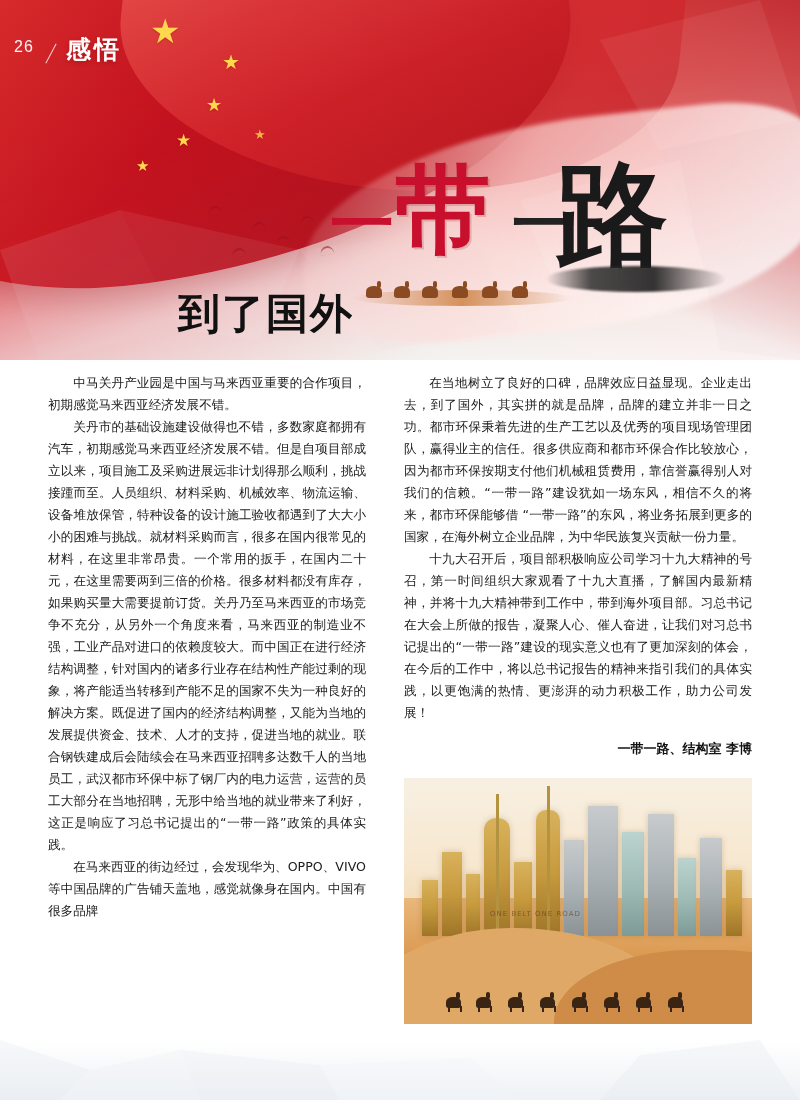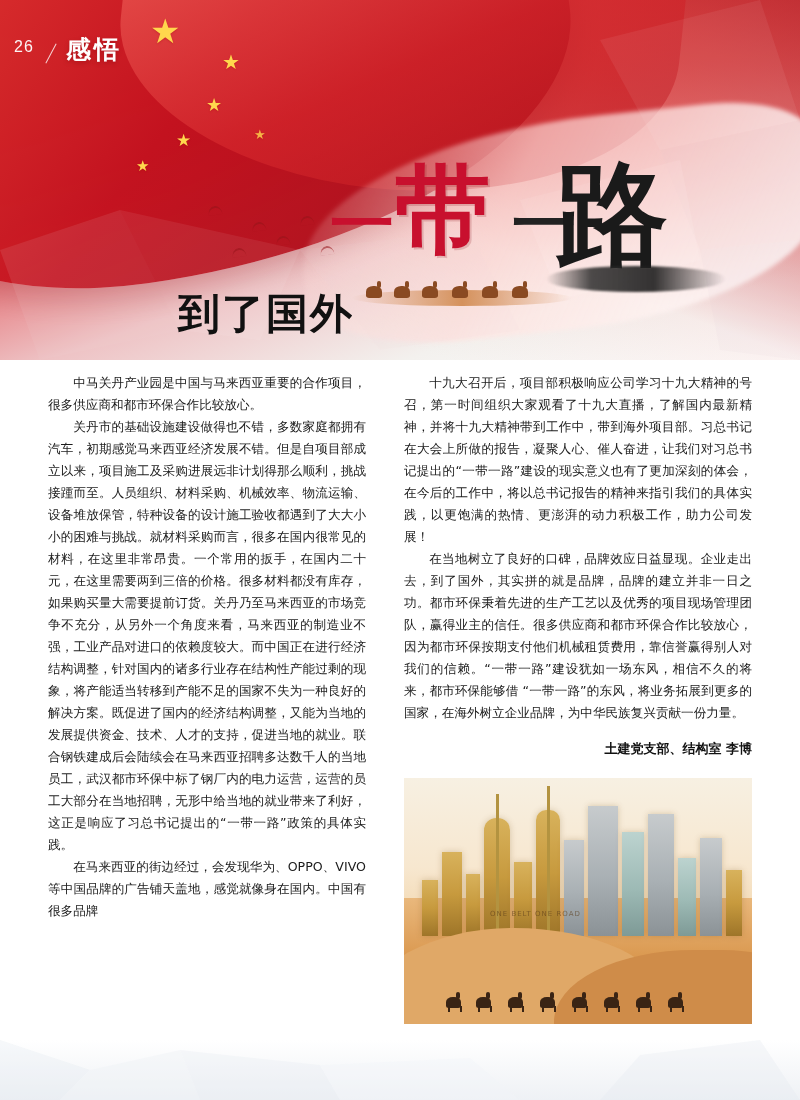--- a/index.html
+++ b/index.html
@@ -353,29 +353,29 @@
       <i class="camel" style="left:62px;"></i>
       <i class="camel" style="left:92px;"></i>
       <i class="camel" style="left:122px;"></i>
       <i class="camel" style="left:152px;"></i>
     </div>
 
     <div class="subtitle">到了国外</div>
   </div>
 
   <div class="col col-left">
-    <p>中马关丹产业园是中国与马来西亚重要的合作项目，很多供应商和都市环保合作比较放心。</p>
+    <p>中马关丹产业园是中国与马来西亚重要的合作项目，初期感觉马来西亚经济发展不错。</p>
     <p>关丹市的基础设施建设做得也不错，多数家庭都拥有汽车，初期感觉马来西亚经济发展不错。但是自项目部成立以来，项目施工及采购进展远非计划得那么顺利，挑战接踵而至。人员组织、材料采购、机械效率、物流运输、设备堆放保管，特种设备的设计施工验收都遇到了大大小小的困难与挑战。就材料采购而言，很多在国内很常见的材料，在这里非常昂贵。一个常用的扳手，在国内二十元，在这里需要两到三倍的价格。很多材料都没有库存，如果购买量大需要提前订货。关丹乃至马来西亚的市场竞争不充分，从另外一个角度来看，马来西亚的制造业不强，工业产品对进口的依赖度较大。而中国正在进行经济结构调整，针对国内的诸多行业存在结构性产能过剩的现象，将产能适当转移到产能不足的国家不失为一种良好的解决方案。既促进了国内的经济结构调整，又能为当地的发展提供资金、技术、人才的支持，促进当地的就业。联合钢铁建成后会陆续会在马来西亚招聘多达数千人的当地员工，武汉都市环保中标了钢厂内的电力运营，运营的员工大部分在当地招聘，无形中给当地的就业带来了利好，这正是响应了习总书记提出的“一带一路”政策的具体实践。</p>
     <p>在马来西亚的街边经过，会发现华为、OPPO、VIVO等中国品牌的广告铺天盖地，感觉就像身在国内。中国有很多品牌</p>
   </div>
 
   <div class="col col-right">
+    <p>在当地树立了良好的口碑，品牌效应日益显现。企业走出去，到了国外，其实拼的就是品牌，品牌的建立并非一日之功。都市环保秉着先进的生产工艺以及优秀的项目现场管理团队，赢得业主的信任。很多供应商和都市环保合作比较放心，因为都市环保按期支付他们机械租赁费用，靠信誉赢得别人对我们的信赖。“一带一路”建设犹如一场东风，相信不久的将来，都市环保能够借 “一带一路”的东风，将业务拓展到更多的国家，在海外树立企业品牌，为中华民族复兴贡献一份力量。</p>
     <p>十九大召开后，项目部积极响应公司学习十九大精神的号召，第一时间组织大家观看了十九大直播，了解国内最新精神，并将十九大精神带到工作中，带到海外项目部。习总书记在大会上所做的报告，凝聚人心、催人奋进，让我们对习总书记提出的“一带一路”建设的现实意义也有了更加深刻的体会，在今后的工作中，将以总书记报告的精神来指引我们的具体实践，以更饱满的热情、更澎湃的动力积极工作，助力公司发展！</p>
-    <p>在当地树立了良好的口碑，品牌效应日益显现。企业走出去，到了国外，其实拼的就是品牌，品牌的建立并非一日之功。都市环保秉着先进的生产工艺以及优秀的项目现场管理团队，赢得业主的信任。很多供应商和都市环保合作比较放心，因为都市环保按期支付他们机械租赁费用，靠信誉赢得别人对我们的信赖。“一带一路”建设犹如一场东风，相信不久的将来，都市环保能够借 “一带一路”的东风，将业务拓展到更多的国家，在海外树立企业品牌，为中华民族复兴贡献一份力量。</p>
-    <div class="signature">土建党支部、结构室 李博</div>
+    <div class="signature">一带一路、结构室 李博</div>
   </div>
 
   <div class="photo">
     <div class="sky"></div>
     <div class="sand"></div>
 
     <div class="bldg" style="left:18px;  width:16px; height:56px;"></div>
     <div class="bldg" style="left:38px;  width:20px; height:84px;"></div>
     <div class="bldg" style="left:62px;  width:14px; height:62px;"></div>
     <div class="bldg" style="left:80px;  width:26px; height:118px; border-radius:12px 12px 0 0;"></div>

